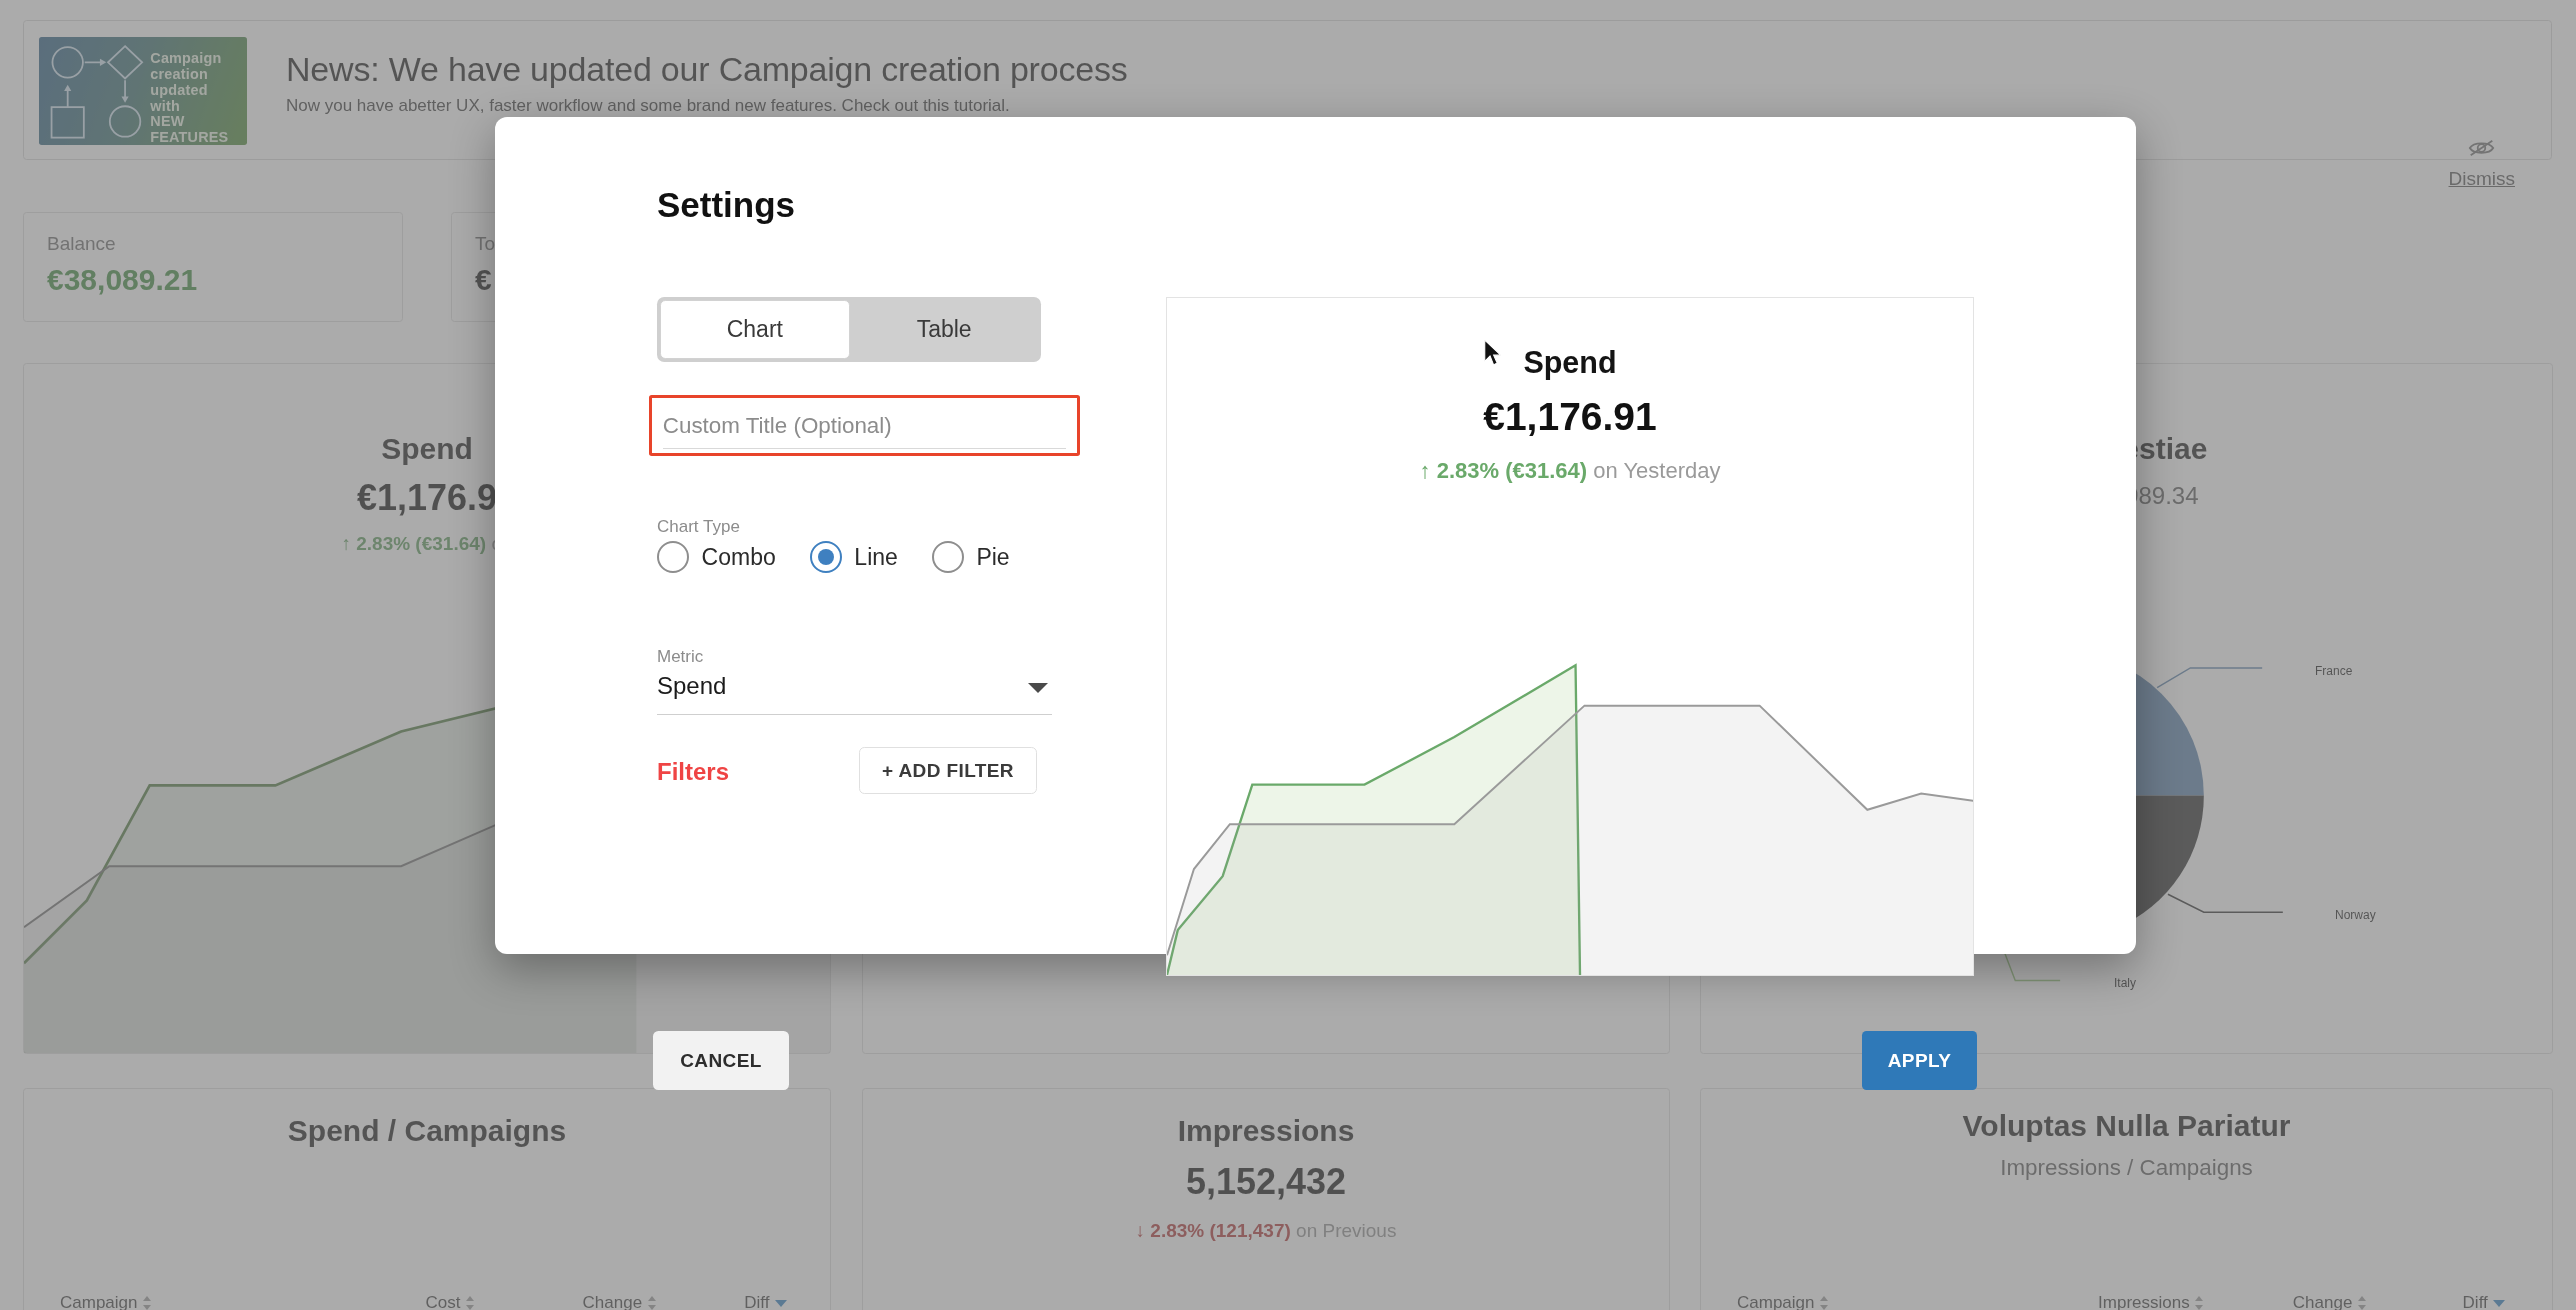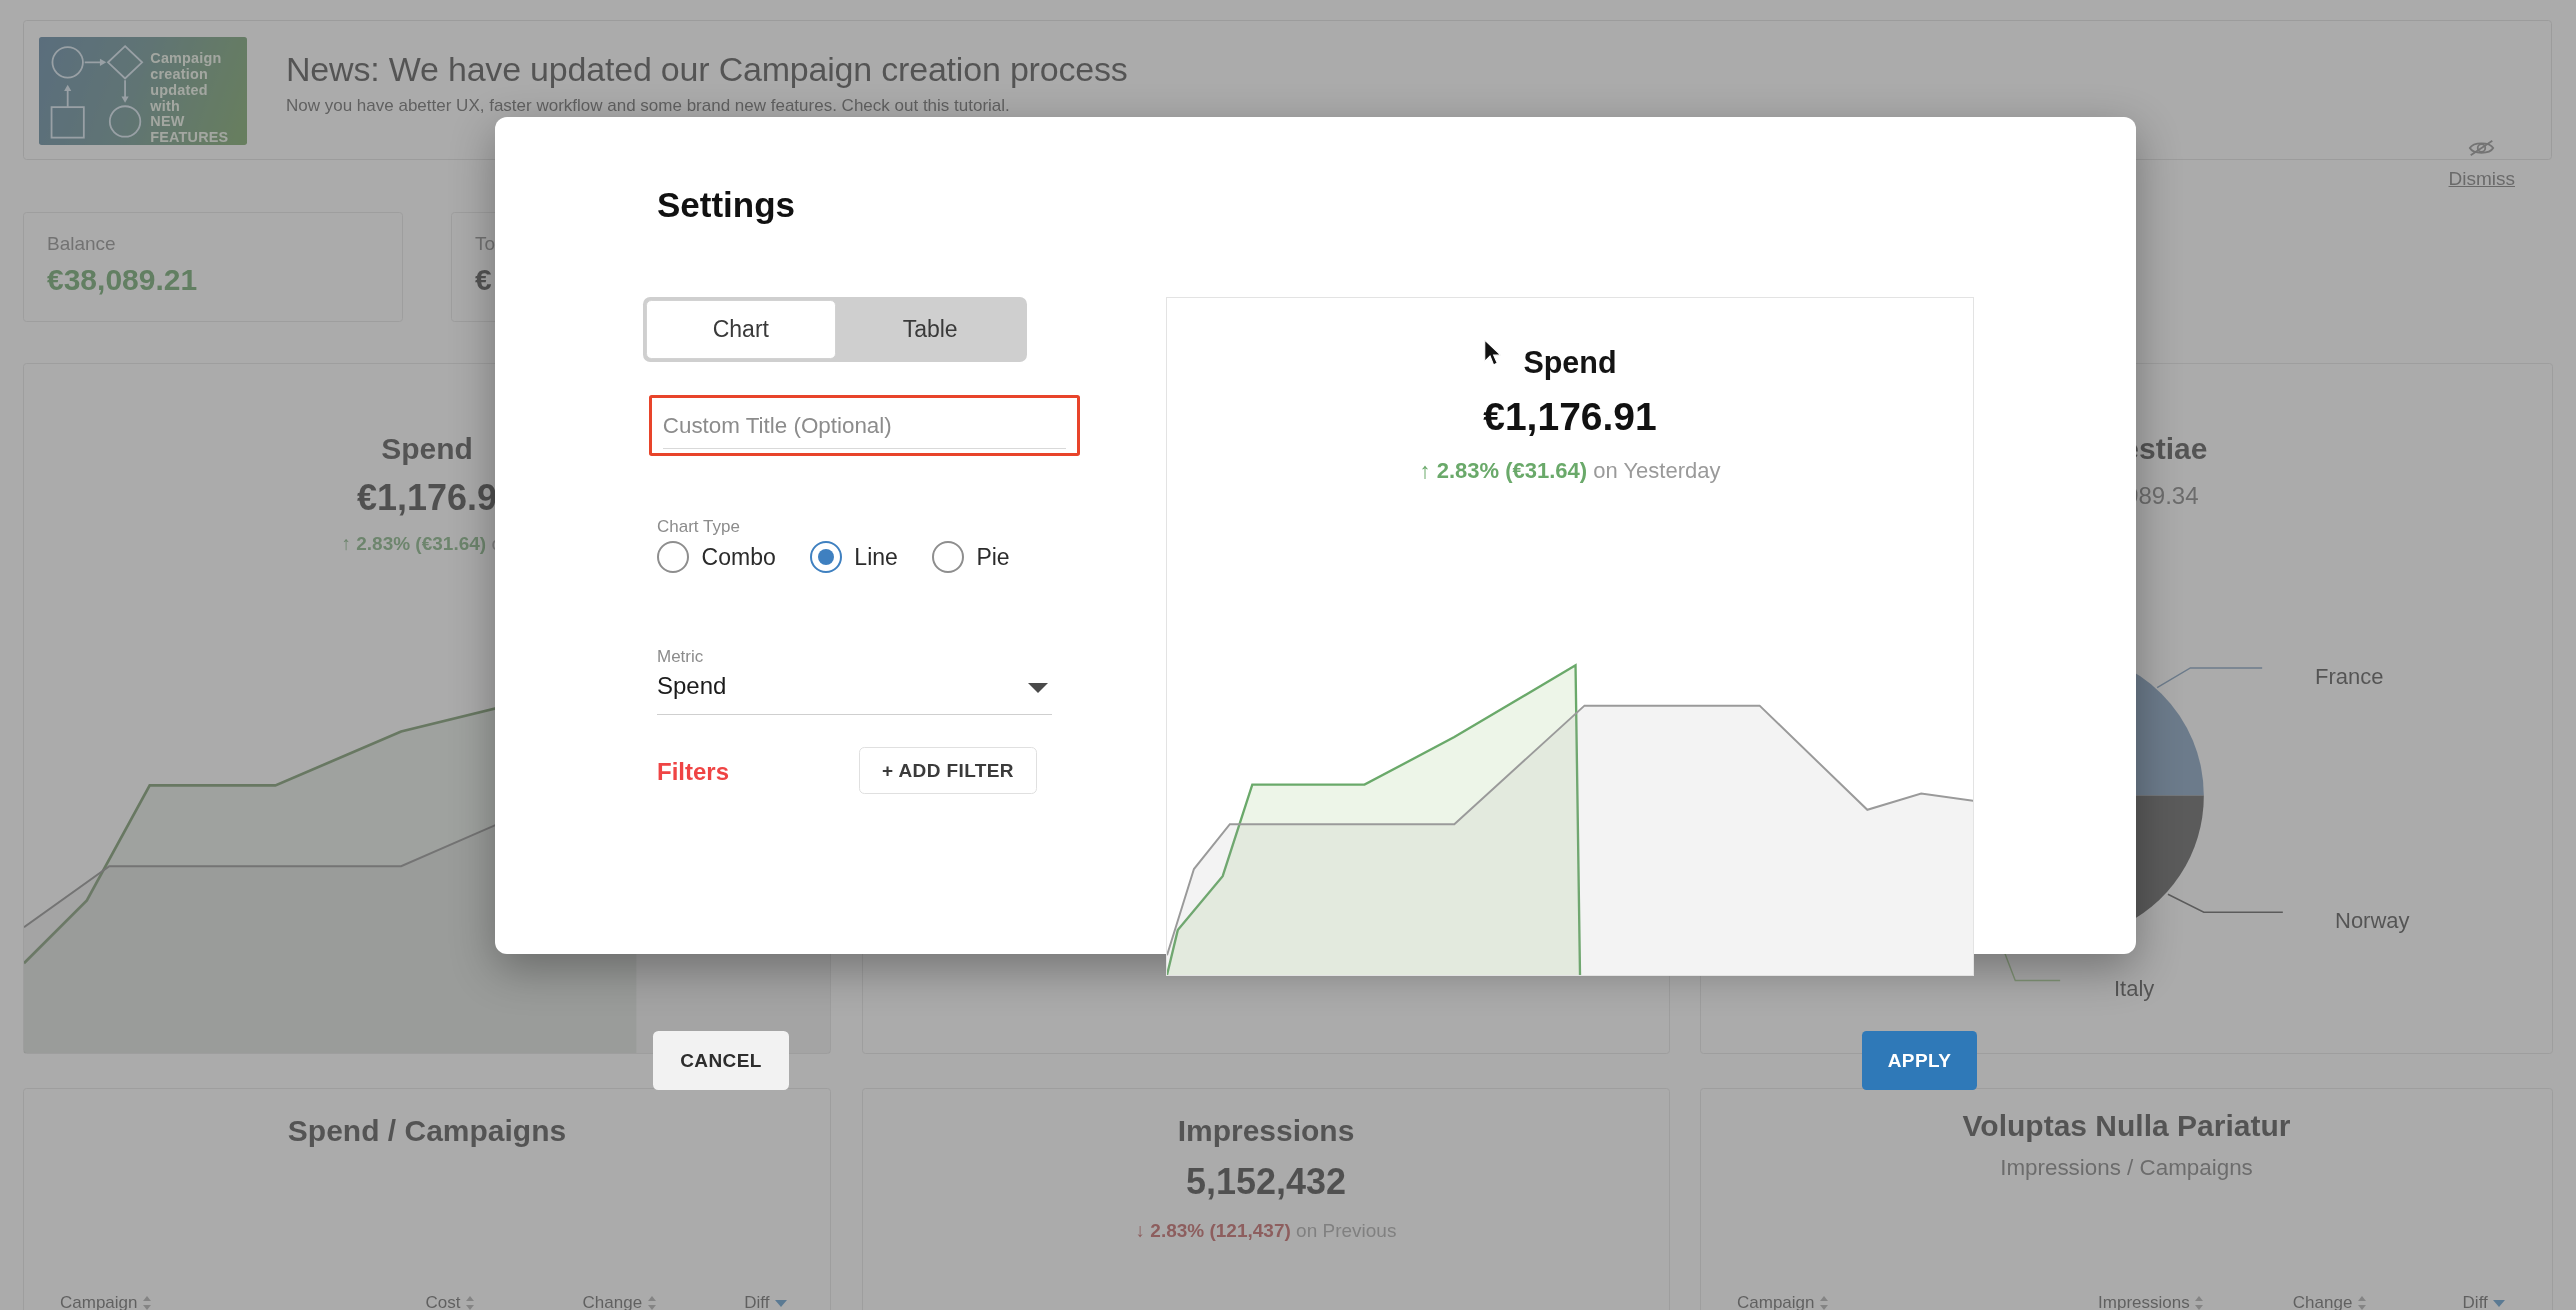--- a/index.html
+++ b/index.html
@@ -124,38 +124,38 @@
   }
   .sort-ico::before { top: 1.8px;  border-bottom: 5.4px solid #9a9a9a; }
   .sort-ico::after  { bottom: 1.8px; border-top: 5.4px solid #9a9a9a; }
   .chev-blue {
     display: inline-block; width: 0; height: 0;
     border-left: 6.3px solid transparent; border-right: 6.3px solid transparent;
     border-top: 7.2px solid #2f7fc0;
   }
 
   
-  .pie-lab { position: absolute; font-size: 22px; color: #1b1b1b; }
+  .pie-lab { position: absolute; font-size: 12px; color: #1b1b1b; }
 
   
   #modal {
     position: absolute;
     left: 495px; top: 117px; width: 1641px; height: 837px;
     background: #ffffff; border-radius: 12px;
     box-shadow: 0 14.4px 45px rgba(0,0,0,.32);
     z-index: 100;
   }
   .modal-title {
     position: absolute; left: 162px; top: 185px;
     font-size: 35px; font-weight: 700; color: #111;
   }
 
   
   .segmented {
-    position: absolute; left: 148px; top: 296px;
+    position: absolute; left: 162px; top: 296px;
     width: 384px; height: 65px;
     background: #cfcfcf; border-radius: 7.2px;
     display: flex; padding: 2.7px;
   }
   .seg-btn {
     flex: 1; display: flex; align-items: center; justify-content: center;
     font-size: 23px; color: #3a3a3a; border-radius: 5.4px; cursor: pointer;
   }
   .seg-btn.active { background: #fff; border: 0.9px solid #d2d2d2; }
 

